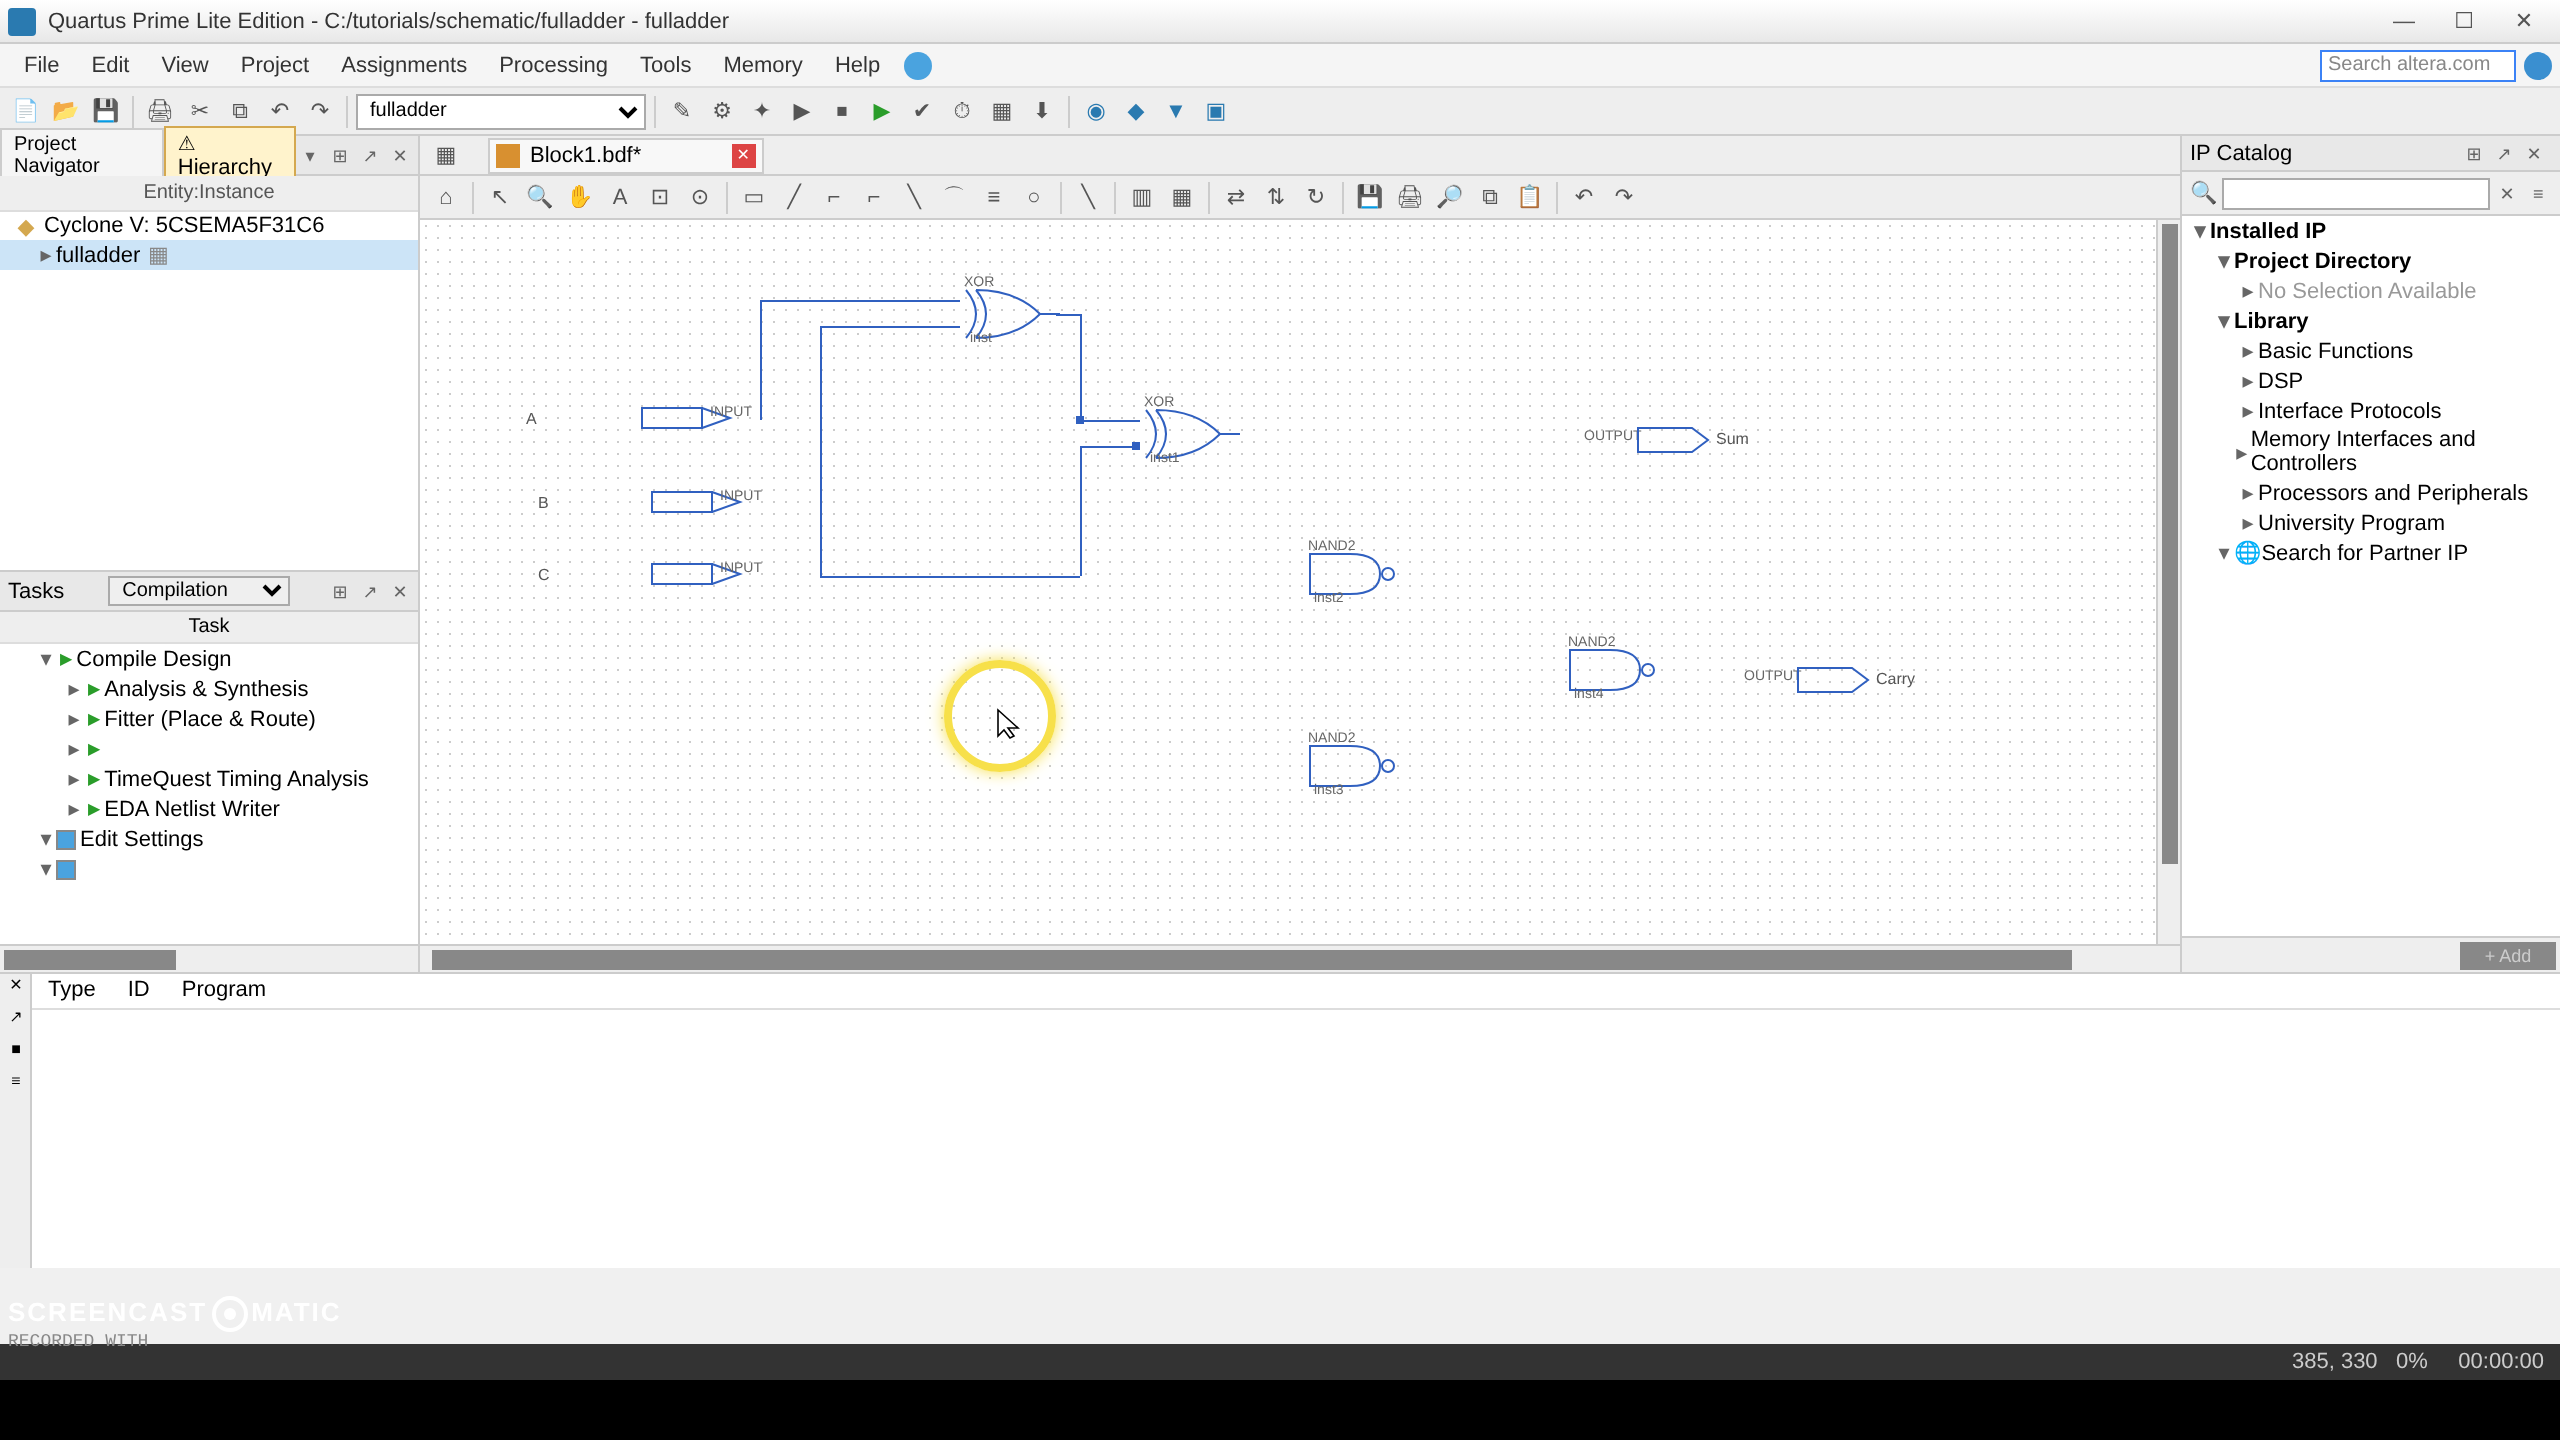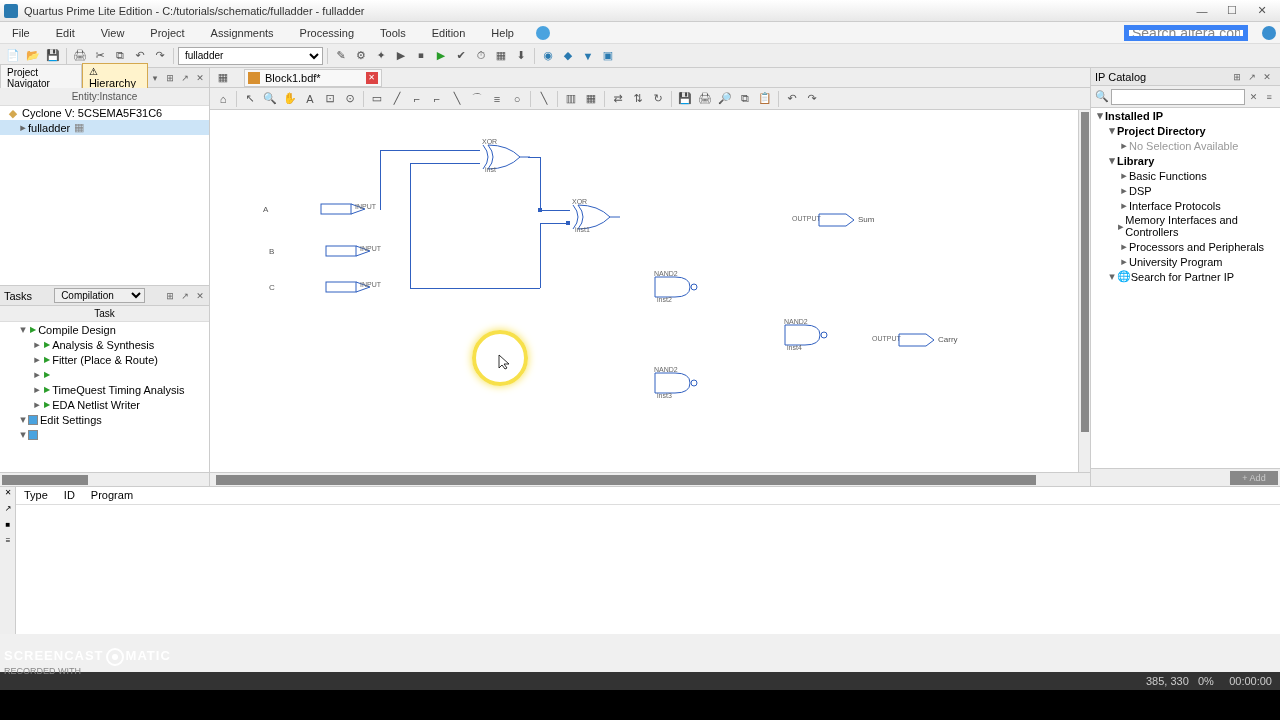--- a/index.html
+++ b/index.html
@@ -6,24 +6,24 @@
 body { background: #f0f0f0; width: 1280px; height: 720px; overflow: hidden; position: relative; }
 
 
 .titlebar { height: 22px; background: linear-gradient(#fff, #e8e8e8); border-bottom: 1px solid #ccc; display: flex; align-items: center; padding: 0 4px; }
 .titlebar-icon { width: 14px; height: 14px; background: #2a7ab0; border-radius: 2px; margin-right: 6px; }
 .titlebar-text { flex: 1; color: #333; }
 .titlebar-btns { display: flex; gap: 2px; }
 .titlebar-btn { width: 28px; height: 18px; display: flex; align-items: center; justify-content: center; color: #555; cursor: pointer; }
 
 
-.menubar { height: 22px; background: #f5f5f5; border-bottom: 1px solid #ddd; display: flex; align-items: center; padding: 0 4px; gap: 10px; }
+.menubar { height: 22px; background: #f5f5f5; border-bottom: 1px solid #ddd; display: flex; align-items: center; padding: 0 4px; }
 .menu-item { padding: 2px 8px; cursor: pointer; color: #333; }
 .help-icon { width: 14px; height: 14px; background: #4aa3df; border-radius: 50%; margin-left: 4px; }
-.searchbox { margin-left: auto; width: 124px; height: 16px; border: 5px solid #3b82f6; font-size: 14px; padding: 0 3px; color: #888; }
+.searchbox { margin-left: auto; width: 98px; height: 16px; border: 1px solid #3b82f6; font-size: 10px; padding: 0 3px; color: #888; }
 .globe-icon { width: 14px; height: 14px; background: #3a8fd0; border-radius: 50%; margin-left: 4px; }
 
 
 .toolbar { height: 24px; background: #eee; border-bottom: 1px solid #ccc; display: flex; align-items: center; padding: 0 4px; gap: 2px; }
 .tool-btn { width: 18px; height: 18px; display: flex; align-items: center; justify-content: center; cursor: pointer; color: #555; }
 .tool-sep { width: 1px; height: 16px; background: #ccc; margin: 0 2px; }
 .entity-dropdown { width: 145px; height: 18px; border: 1px solid #aaa; font-size: 10px; padding: 0 2px; background: #fff; }
 
 
 .main { display: flex; height: 418px; }
@@ -94,21 +94,21 @@
 .msg-tab { width: 14px; height: 14px; margin: 1px; cursor: pointer; font-size: 8px; text-align: center; }
 .msg-content { flex: 1; }
 .msg-header { height: 18px; border-bottom: 1px solid #ddd; display: flex; font-family: monospace; font-size: 11px; }
 .msg-col { padding: 2px 8px; }
 
 
 .statusbar { height: 18px; background: #333; color: #ccc; display: flex; align-items: center; padding: 0 8px; font-size: 10px; position: absolute; bottom: 30px; left: 0; right: 0; }
 .statusbar > span { margin-left: auto; }
 
 
-.watermark { position: absolute; bottom: 44px; left: 4px; color: #888; font-size: 9px; pointer-events: none; }
+.watermark { position: absolute; bottom: 44px; left: 4px; color: #888; font-size: 9px; pointer-events: none; font-family: Liberation Mono, monospace; }
 .watermark2 { position: absolute; bottom: 54px; left: 4px; color: #fff; font-size: 13px; font-weight: bold; letter-spacing: 1px; pointer-events: none; }
 
 .dark-bottom { position: absolute; bottom: 0; left: 0; right: 0; height: 30px; background: #000; }
 </style>
 </head>
 <body>
 
 <div class="titlebar">
   <div class="titlebar-icon"></div>
   <div class="titlebar-text">Quartus Prime Lite Edition - C:/tutorials/schematic/fulladder - fulladder</div>
@@ -120,21 +120,21 @@
 </div>
 
 <div class="menubar">
   <span class="menu-item">File</span>
   <span class="menu-item">Edit</span>
   <span class="menu-item">View</span>
   <span class="menu-item">Project</span>
   <span class="menu-item">Assignments</span>
   <span class="menu-item">Processing</span>
   <span class="menu-item">Tools</span>
-  <span class="menu-item">Edition</span>
+  <span class="menu-item">Memory</span>
   <span class="menu-item">Help</span>
   <div class="help-icon"></div>
   <input class="searchbox" value="Search altera.com" style="">
   <div class="globe-icon"></div>
 </div>
 
 <div class="toolbar">
   <div class="tool-btn">📄</div>
   <div class="tool-btn">📂</div>
   <div class="tool-btn">💾</div>

